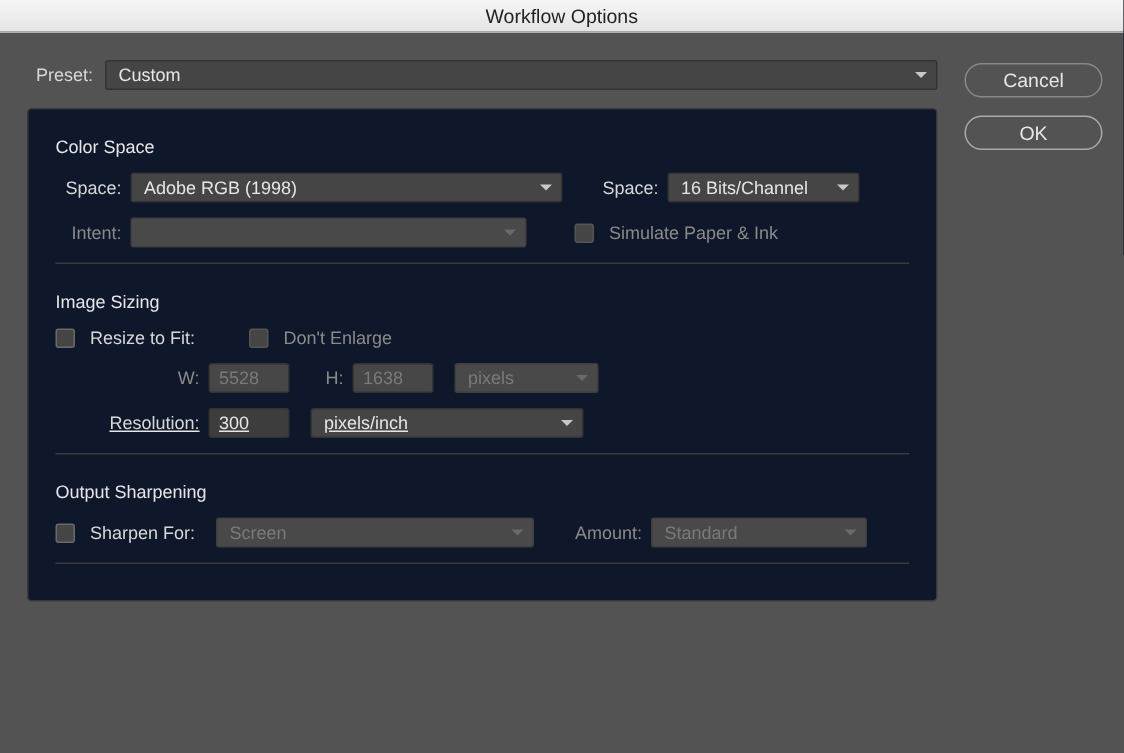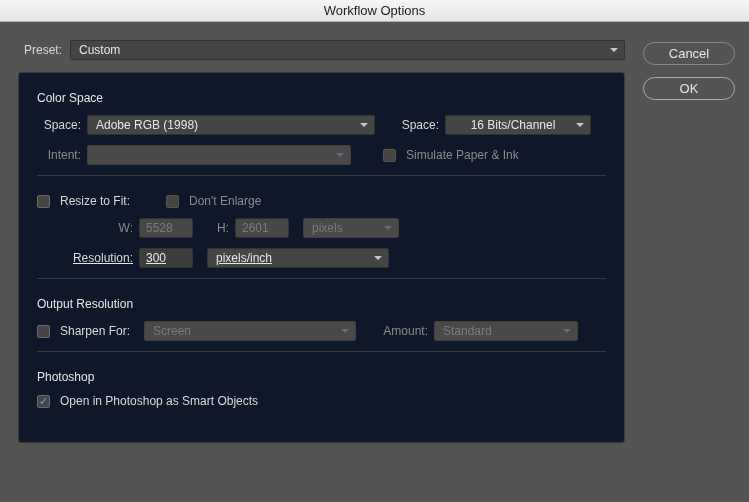--- a/index.html
+++ b/index.html
@@ -169,95 +169,89 @@
     <div class="main-panel">
 
       <div class="group">
         <div class="group-title">Color Space</div>
         <div class="row">
           <span class="label" style="width:44px;">Space:</span>
           <div class="select" style="width:288px;">
             <span>Adobe RGB (1998)</span>
           </div>
           <span class="label" style="width:52px; margin-left:6px;">Space:</span>
-          <div class="select" style="width:146px;justify-content:center;">
+          <div class="select" style="width:128px;">
             <span>16 Bits/Channel</span>
           </div>
         </div>
         <div class="row">
           <span class="label dim" style="width:44px;">Intent:</span>
           <div class="select dim" style="width:264px;">
             <span></span>
           </div>
           <div style="width:20px;"></div>
           <div class="checkbox dim"></div>
           <span class="cb-label dim">Simulate Paper &amp; Ink</span>
         </div>
       </div>
 
       <hr class="sep">
 
       <div class="group">
+        <div class="group-title">Image Sizing</div>
         <div class="row">
           <div class="checkbox"></div>
           <span class="cb-label" style="width:78px;">Resize to Fit:</span>
           <div style="width:16px;"></div>
           <div class="checkbox dim"></div>
           <span class="cb-label dim">Don't Enlarge</span>
         </div>
         <div class="row" style="margin-left:74px;">
           <span class="label dim" style="width:22px;">W:</span>
           <div class="input dim" style="width:54px;text-align:right;">
             <span>5528</span>
           </div>
           <span class="label dim" style="width:22px; margin-left:8px;">H:</span>
           <div class="input dim" style="width:54px;">
-            <span>2601</span>
+            <span>1638</span>
           </div>
           <div class="select dim" style="width:96px; margin-left:8px;">
             <span>pixels</span>
           </div>
         </div>
         <div class="row" style="margin-left:30px;text-decoration:underline;">
           <span class="label" style="width:66px;">Resolution:</span>
           <div class="input" style="width:54px;">
             <span>300</span>
           </div>
           <div class="select" style="width:182px; margin-left:8px;">
             <span>pixels/inch</span>
           </div>
         </div>
       </div>
 
       <hr class="sep">
 
       <div class="group">
-        <div class="group-title">Output Resolution</div>
+        <div class="group-title">Output Sharpening</div>
         <div class="row">
           <div class="checkbox"></div>
           <span class="cb-label" style="width:78px;">Sharpen For:</span>
           <div class="select dim" style="width:212px;">
             <span>Screen</span>
           </div>
           <span class="label dim" style="width:58px; margin-left:8px;">Amount:</span>
           <div class="select dim" style="width:144px;">
             <span>Standard</span>
           </div>
         </div>
       </div>
 
       <hr class="sep">
 
-      <div class="group">
-        <div class="group-title">Photoshop</div>
-        <div class="row">
-          <div class="checkbox checked"></div>
-          <span class="cb-label">Open in Photoshop as Smart Objects</span>
-        </div>
-      </div>
 
     </div>
   </div>
 
   <div class="right-col">
     <div class="btn">
       <span>Cancel</span>
     </div>
     <div class="btn primary">
       <span>OK</span>

